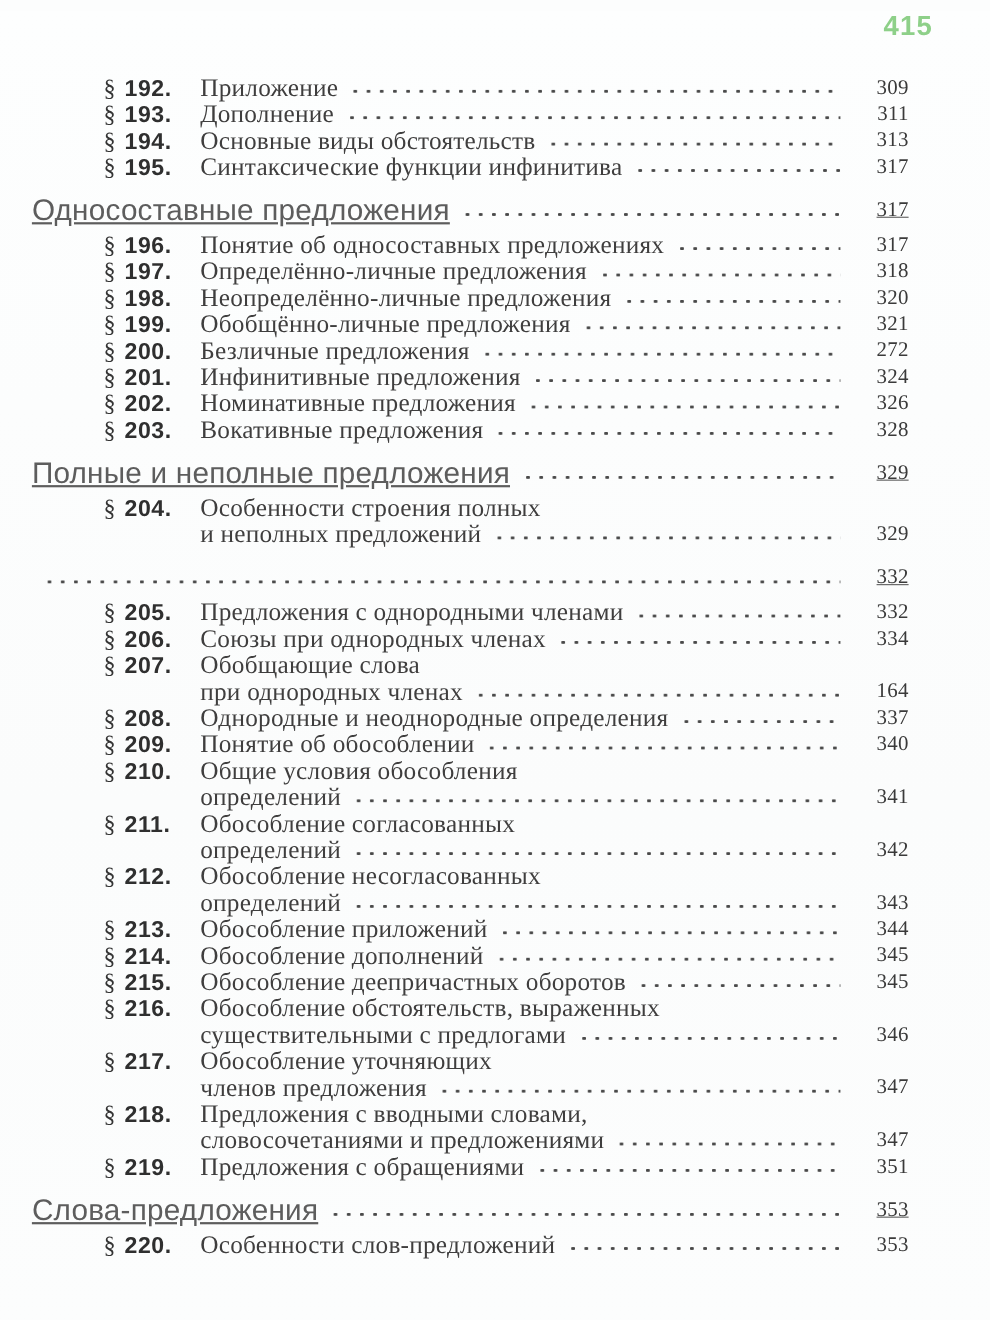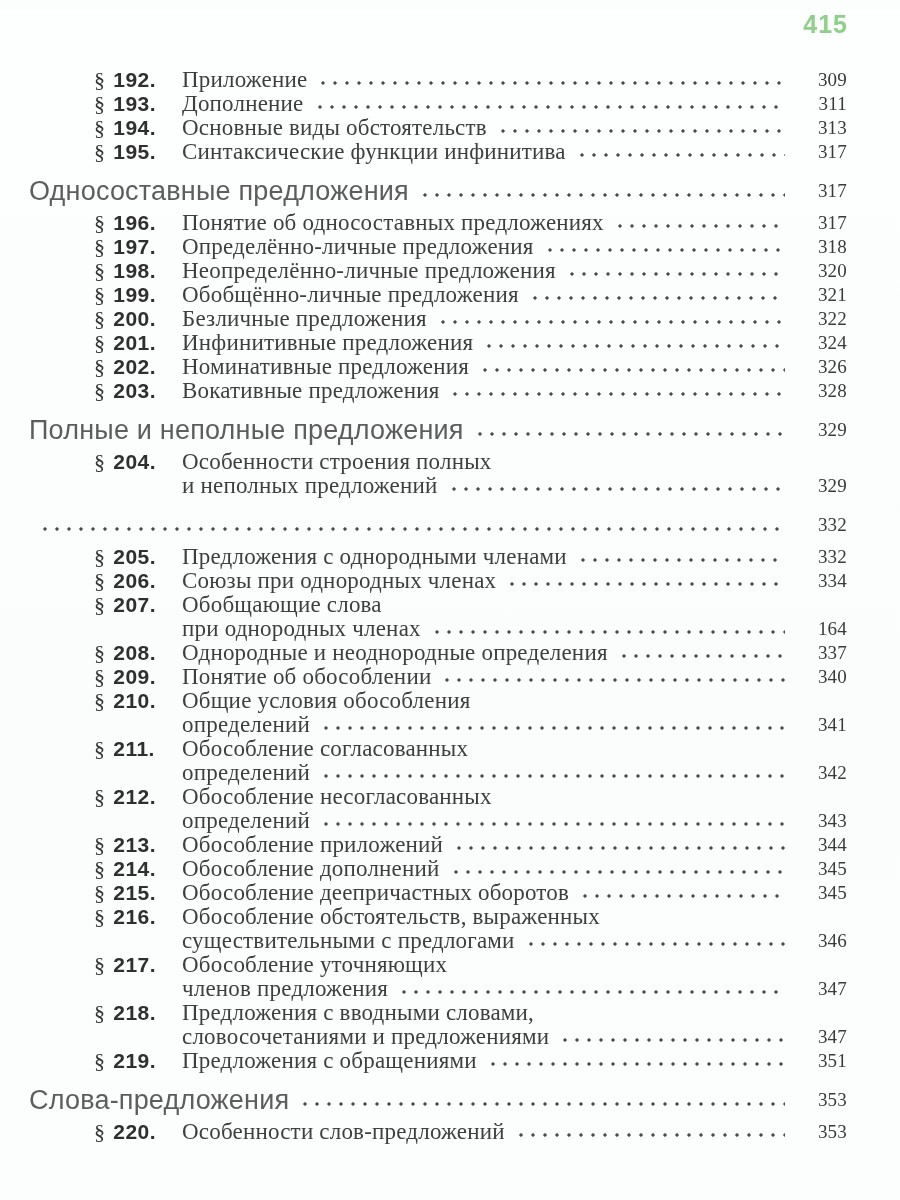--- a/index.html
+++ b/index.html
@@ -19,34 +19,35 @@
     top: 58px; left: 0; right: 0;
   }
   .row {
     display: flex;
     align-items: center;
     height: 24px;
     line-height: 24px;
     font-size: 23px;
     letter-spacing: 0.2px;
     color: #3f3e3e;
-    padding-right: 53px;
+    padding-right: 74px;
     white-space: nowrap;
   }
   .row.entry { padding-left: 94px; }
   .row.cont  { padding-left: 182px; }
   .row.header {
     padding-left: 29px;
     height: 30px;
     line-height: 30px;
     margin: 12px 0 5px 0;
     font-family: "Liberation Sans", sans-serif;
     font-size: 27px;
     letter-spacing: 0.2px;
     color: #5d5d5d;
+    text-decoration: underline;
   }
   .num {
     flex: none;
     width: 88px;
     color: #343434;
   }
   .mark {
     font-family: "Liberation Serif", serif;
     font-size: 22px;
     margin-right: 8px;
@@ -147,21 +148,21 @@
       <div class="row entry">
     <span class="num"><span class="mark">§</span><span class="numb">199.</span></span>
     <span class="title">Обобщённо-личные предложения</span>
     <span class="dots"></span>
     <span class="page-num">321</span>
   </div>
       <div class="row entry">
     <span class="num"><span class="mark">§</span><span class="numb">200.</span></span>
     <span class="title">Безличные предложения</span>
     <span class="dots"></span>
-    <span class="page-num">322</span>
+    <span class="page-num">272</span>
   </div>
       <div class="row entry">
     <span class="num"><span class="mark">§</span><span class="numb">201.</span></span>
     <span class="title">Инфинитивные предложения</span>
     <span class="dots"></span>
     <span class="page-num">324</span>
   </div>
       <div class="row entry">
     <span class="num"><span class="mark">§</span><span class="numb">202.</span></span>
     <span class="title">Номинативные предложения</span>

